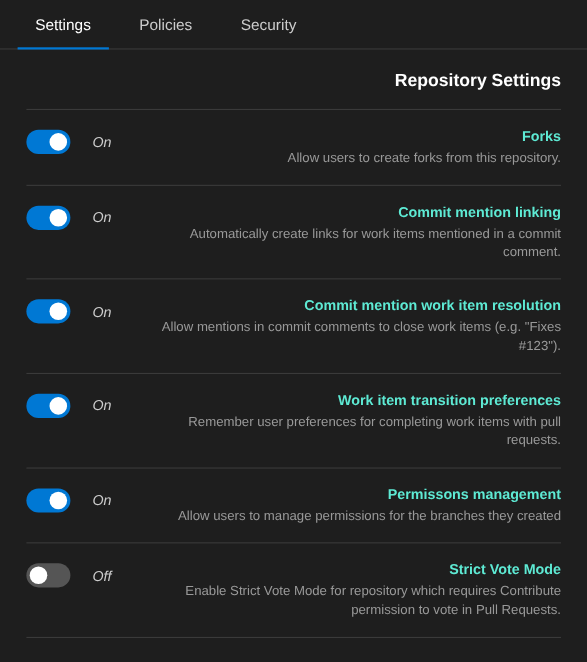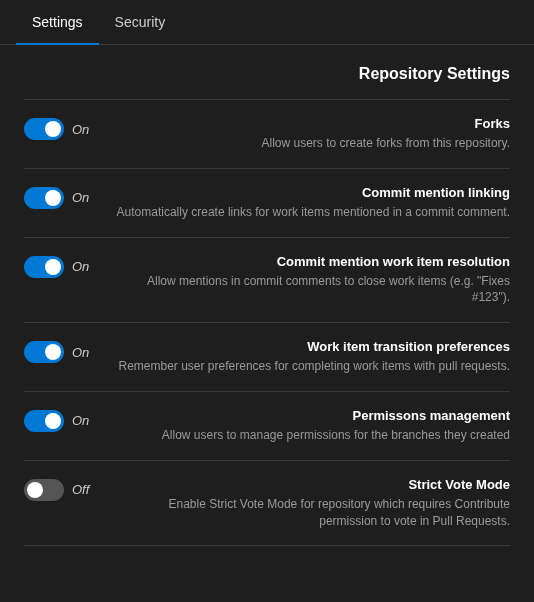--- a/index.html
+++ b/index.html
@@ -1,15 +1,15 @@
 <!DOCTYPE html>
 <html><head>
   <meta charset="utf-8">
   <style>
-    * { box-sizing: border-box; margin: 0; padding: 0; }
+    * { box-sizing: border-box; margin: 0; padding: 0; gap: 12px; }
 
     body {
       background-color: #1e1e1e;
       color: #cccccc;
       font-family: -apple-system, BlinkMacSystemFont, "Segoe UI", sans-serif;
       font-size: 13px;
       width: 534px;
       min-height: 602px;
     }
 
@@ -121,36 +121,37 @@
       white-space: nowrap;
       font-style: italic;
     }
 
     .setting-content {
       flex: 1;
     }
 
     .setting-title {
       font-weight: 700;
-      color: #ffffff;
+      color: #5eead4;
       font-size: 13px;
       margin-bottom: 4px;
     }
 
     .setting-desc {
       color: #999999;
       font-size: 12px;
       line-height: 1.4;
     }
   </style>
 </head>
 <body>
 
 <nav class="top-nav">
   <span class="tab active">Settings</span>
+  <span class="tab">Policies</span>
   <span class="tab">Security</span>
 </nav>
 
 <div class="repo-settings">
   <div class="section-title">Repository Settings</div>
 
   <div class="settings-list" id="settings-container">
   <div class="setting-row">
         <div class="toggle-area">
           <div class="toggle on">

